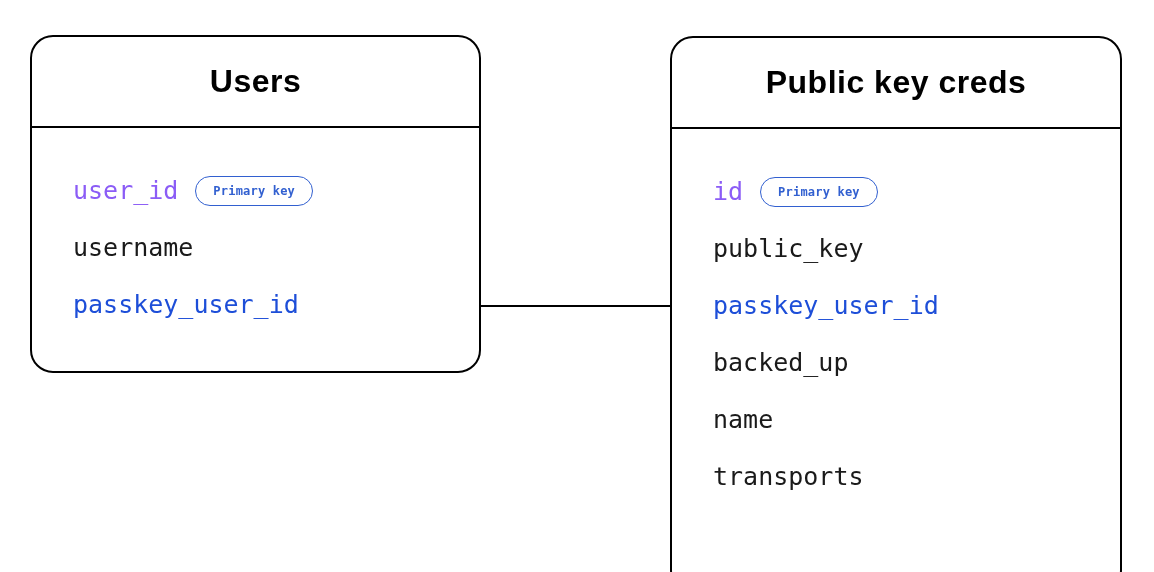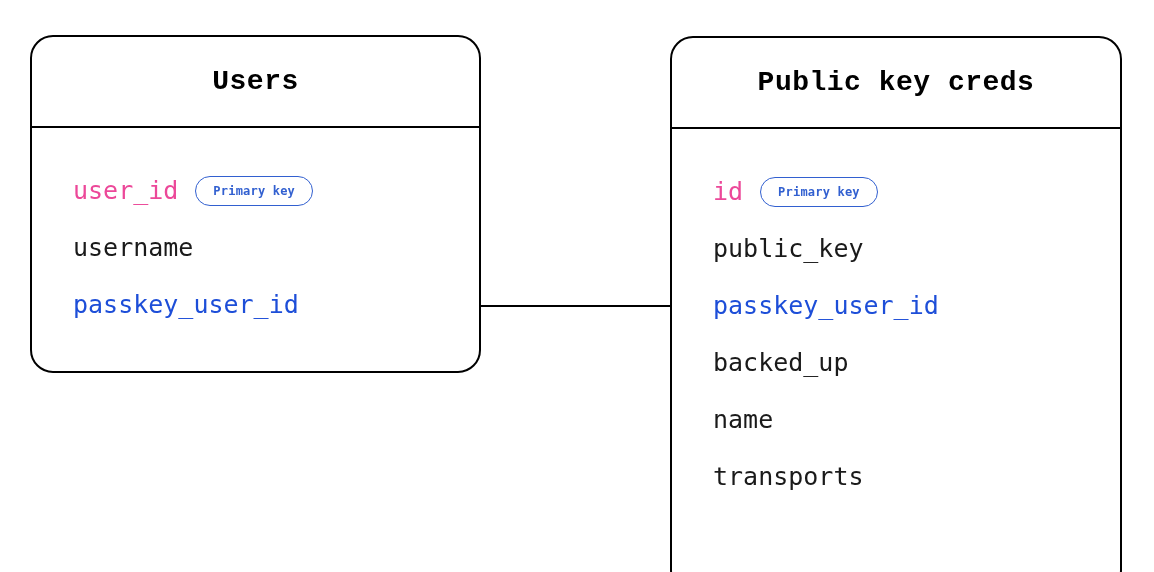--- a/index.html
+++ b/index.html
@@ -46,22 +46,22 @@
     right: 0;
     top: 0;
     height: 91px;
     display: flex;
     align-items: center;
     justify-content: center;
     border-bottom: 2px solid #000000;
     box-sizing: border-box;
   }
   .entity-title {
-    font-family: Liberation Mono, monospace;
-    font-size: 28px;
+    font-family: Liberation Sans, sans-serif;
+    font-size: 32px;
     font-weight: bold;
     color: #000000;
     letter-spacing: 0.5px;
     white-space: nowrap;
   }
 
   
   .field-list {
     position: absolute;
     left: 0;
@@ -76,21 +76,21 @@
     height: 57px;
   }
   .field-name {
     font-family: "DejaVu Sans Mono", monospace;
     font-size: 25px;
     font-weight: normal;
     color: #1a1a1a;
     white-space: nowrap;
     line-height: 1;
   }
-  .field-name.pk   { color: #ec4899; }
+  .field-name.pk   { color: #8b5cf6; }
   .field-name.fk   { color: #1d4ed8; }
 
   
   .pk-badge {
     margin-left: 17px;
     display: inline-flex;
     align-items: center;
     justify-content: center;
     height: 30px;
     padding: 0 17px;

